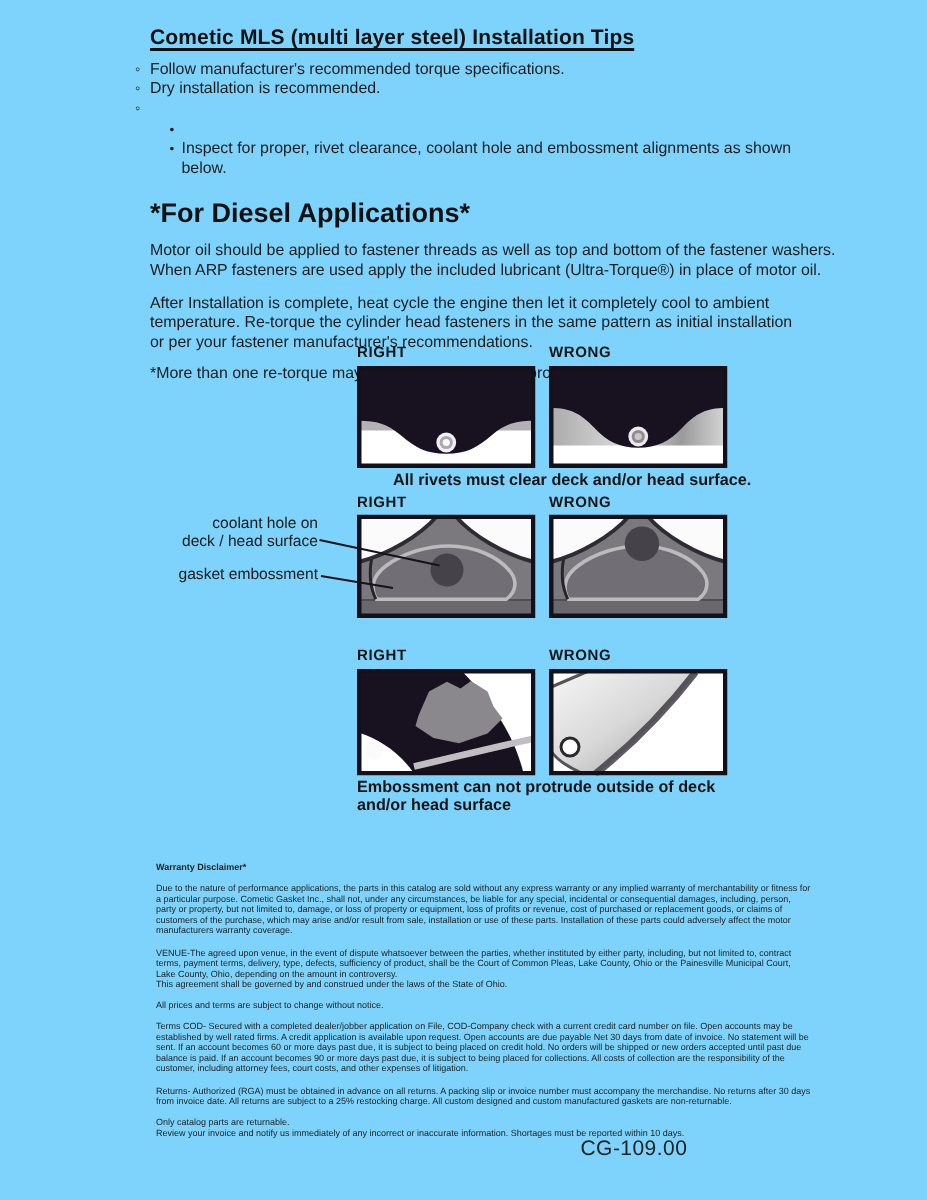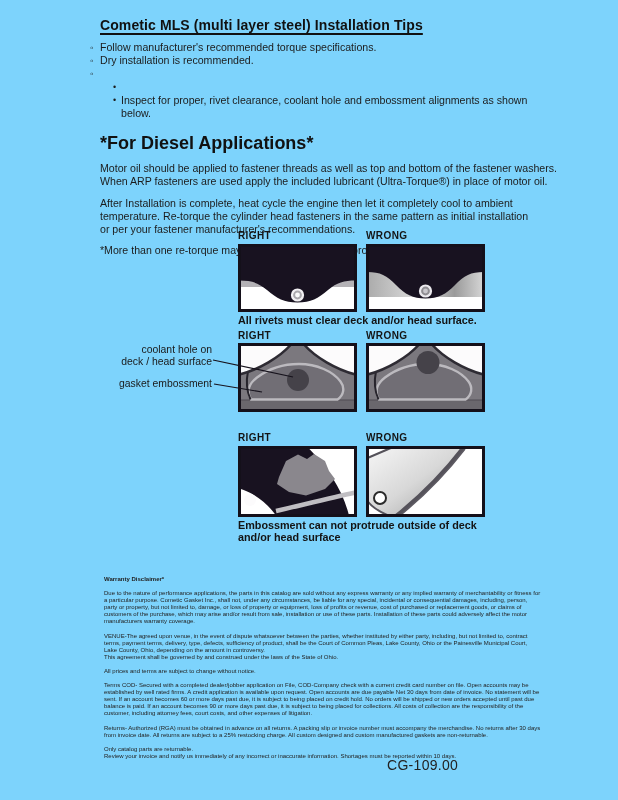--- a/index.html
+++ b/index.html
@@ -103,21 +103,21 @@
         </defs>
         <rect x="1.5" y="1.5" width="116" height="65" fill="#ffffff"></rect>
         <rect x="1.5" y="27" width="116" height="26" fill="url(#g1w)"></rect>
         <path d="M1.5,1.5 H117.5 V28 C105,28 98,31.5 89,41 C80,50.5 72,54.5 59.5,54.5 C47,54.5 39,50.5 30,41 C21,31.5 14,28 1.5,28 Z" fill="#181220"></path>
         <circle cx="59.5" cy="47" r="6.6" fill="#eceaee"></circle>
         <circle cx="59.5" cy="47" r="4.4" fill="#8f8d92"></circle>
         <circle cx="59.5" cy="47" r="2.4" fill="#c9c7cc"></circle>
         <rect x="1.5" y="1.5" width="116" height="65" fill="none" stroke="#14101a" stroke-width="3"></rect>
       </svg>
     </div>
-    <div class="dg-caption" style="top:84px;">All rivets must clear deck and/or head surface.</div>
+    <div class="dg-caption" style="top:84px;margin-left:24px;">All rivets must clear deck and/or head surface.</div>
 
     <div class="dg-label" style="left:238px; top:100px;">RIGHT</div>
     <div class="dg-label" style="left:366px; top:100px;">WRONG</div>
 
     <div class="dg-note prewrap" style="top:114px;">coolant hole on
 deck / head surface</div>
     <div class="dg-note" style="top:148px;">gasket embossment</div>
 
     <div class="panel" style="left:238px; top:113px;">
       <svg width="119" height="69" viewBox="0 0 119 69">

